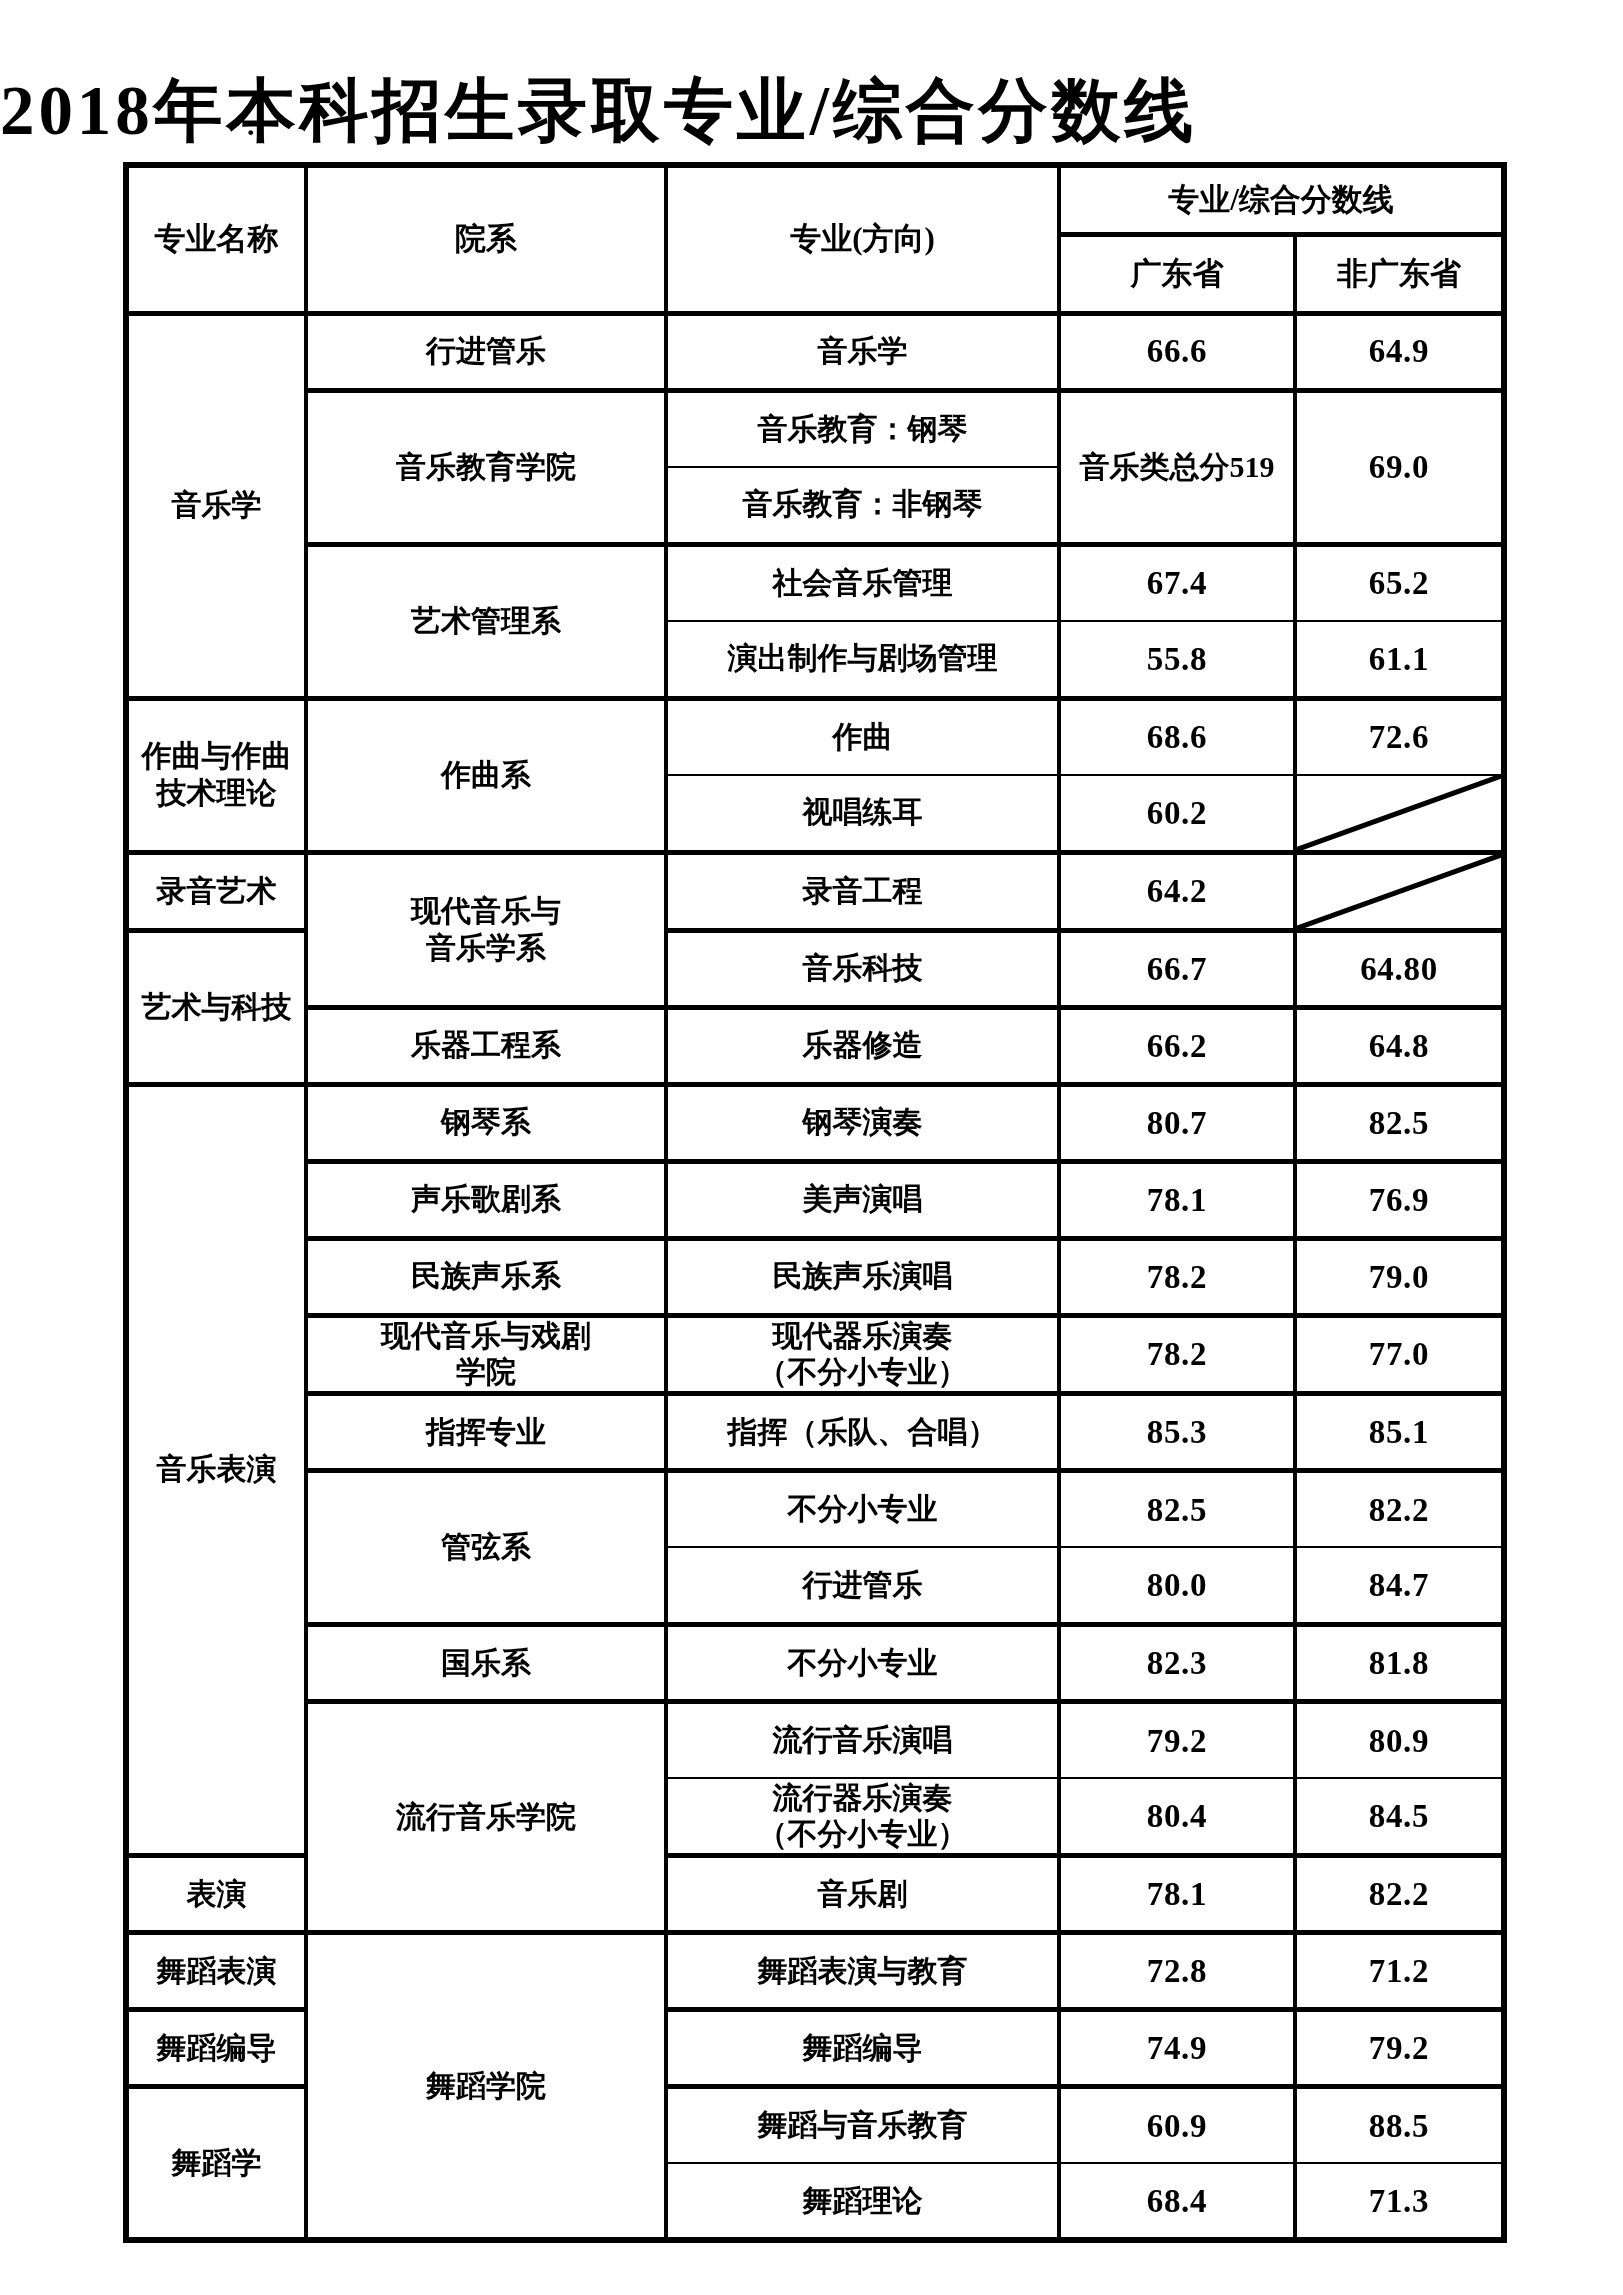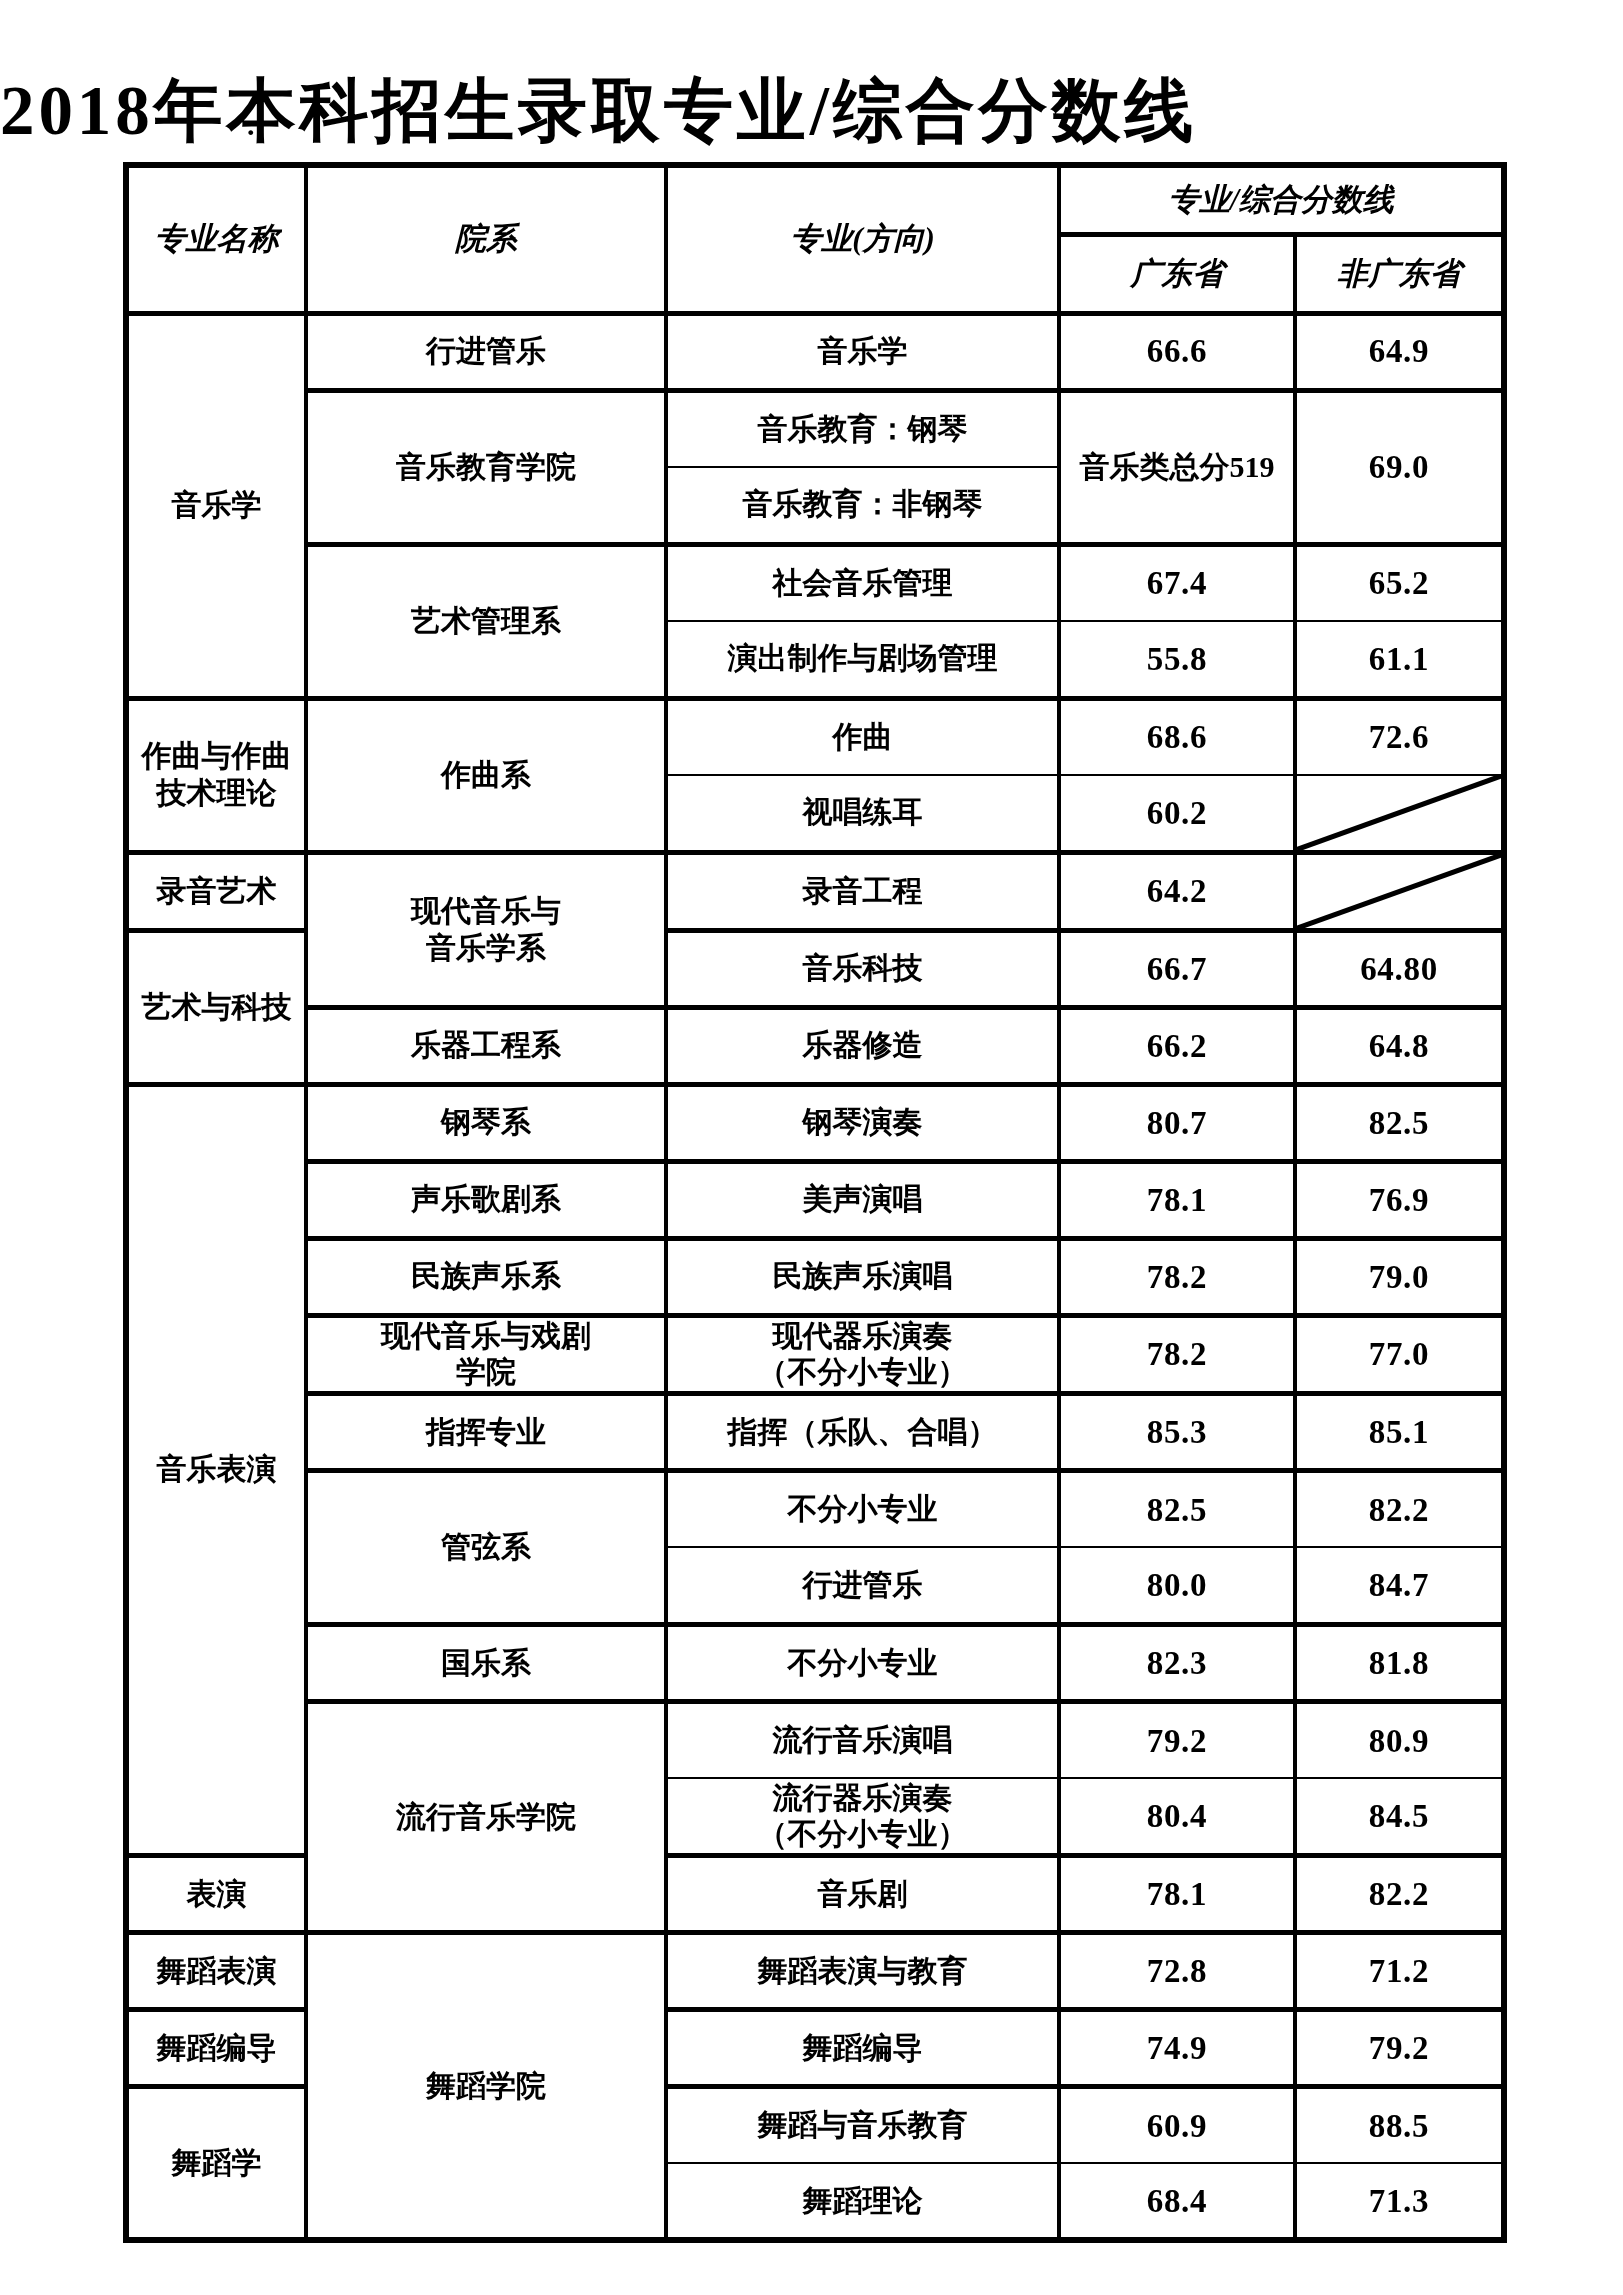--- a/index.html
+++ b/index.html
@@ -45,21 +45,21 @@
     border-right-width:4.6px;
     text-align:center;
     vertical-align:middle;
     padding:0 3.9px;
     font-size:30px;
     font-weight:bold;
     line-height:1.22;
     white-space:pre-line;
     overflow:hidden;
   }
-  th{font-size:31px;font-style:italic;}
+  th{font-size:31px;}
   .tb{border-bottom-width:5.9px;}
   tr.h1{height:69px;}
   tr.h2{height:79px;}
   tbody tr{height:77px;}
   td.num{
     font-weight:bold;
     font-size:33px;
     letter-spacing:0.7px;
   }
   td.diag{position:relative;padding:0;}

